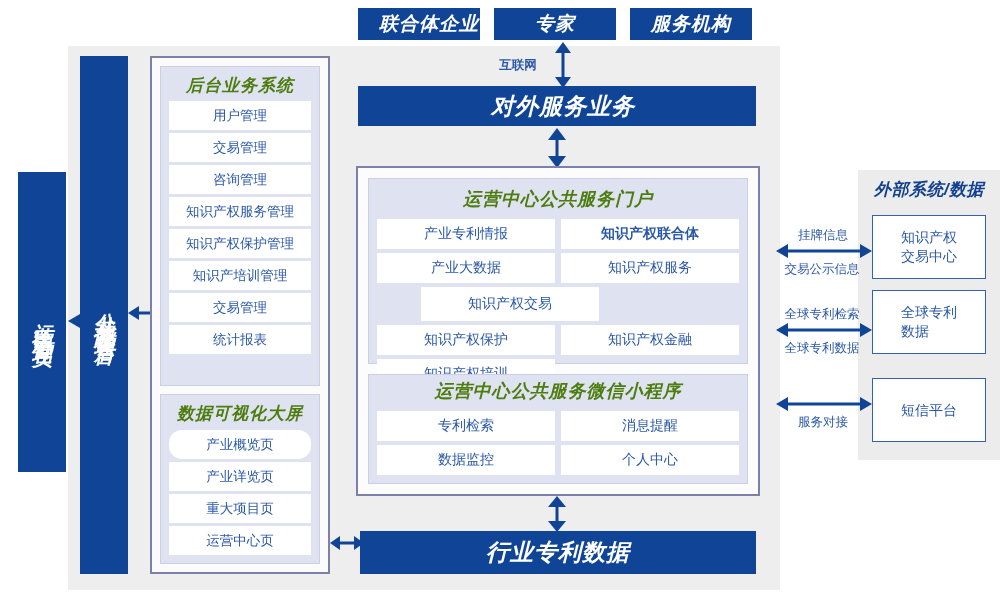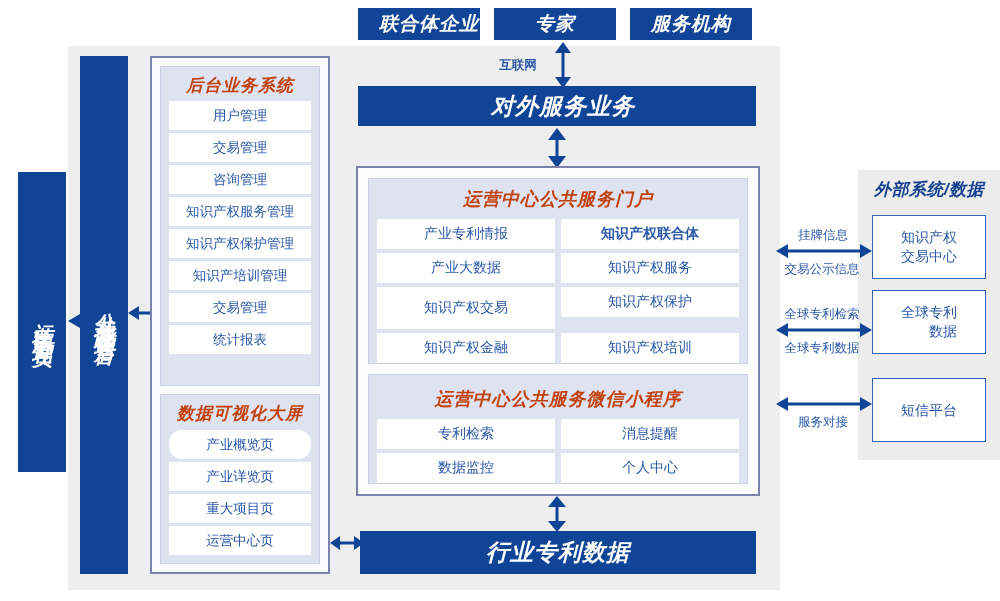--- a/index.html
+++ b/index.html
@@ -41,21 +41,21 @@
   
   .frame{background:#eeeeee;}
 
   
   .lav{
     background:#dfe3f1;
     border:1px solid #c9cfe6;
     box-sizing:border-box;
   }
   .lav-title{
-    color:#c2410c;font-weight:bold;font-style:italic;
+    color:#4d7c0f;font-weight:bold;font-style:italic;
     text-align:center;
     font-size:17px;
     letter-spacing:1px;
   }
   
   .cell{
     background:#ffffff;
     color:#2a58a8;
     display:flex;align-items:center;justify-content:center;
     font-size:13.5px;
@@ -77,21 +77,21 @@
     box-sizing:border-box;
   }
 
   
   .extpanel{background:#ececec;}
   .extbox{
     background:#ffffff;
     border:1.5px solid #2f62b0;
     color:#2a58a8;
     display:flex;align-items:center;justify-content:center;
-    text-align:right;
+    text-align:left;
     font-size:14px;line-height:1.35;
     box-sizing:border-box;
   }
   .ext-title{
     color:#13418f;font-weight:bold;font-style:italic;font-size:17px;
     text-align:center;letter-spacing:.5px;
   }
 
   
   .alabel{
@@ -179,29 +179,29 @@
 
   <div class="abs portalbox" style="left:356px;top:166px;width:404px;height:330px;"></div>
 
   <div class="abs lav" style="left:368px;top:178px;width:380px;height:186px;">
     <div class="lav-title" style="padding-top:8px;font-size:18px;">运营中心公共服务门户</div>
     <div style="padding:8px 8px 0 8px;display:flex;flex-wrap:wrap;gap:4px 6px;">
       <div class="cell big" style="width:178px;height:30px;">产业专利情报</div>
       <div class="cell big" style="width:178px;height:30px;font-weight:bold;">知识产权联合体</div>
       <div class="cell big" style="width:178px;height:30px;">产业大数据</div>
       <div class="cell big" style="width:178px;height:30px;">知识产权服务</div>
-      <div class="cell big" style="width:178px;height:42px;">知识产权交易</div>
+      <div class="cell big" style="width:178px;height:34px;margin-left:44px;">知识产权交易</div>
       <div class="cell big" style="width:178px;height:30px;">知识产权保护</div>
       <div class="cell big" style="width:178px;height:30px;">知识产权金融</div>
       <div class="cell big" style="width:178px;height:30px;">知识产权培训</div>
     </div>
   </div>
 
   <div class="abs lav" style="left:368px;top:374px;width:380px;height:110px;">
-    <div class="lav-title" style="padding-top:12px;font-size:18px;">运营中心公共服务微信小程序</div>
+    <div class="lav-title" style="padding-top:4px;font-size:18px;">运营中心公共服务微信小程序</div>
     <div style="padding:8px 8px 0 8px;display:flex;flex-wrap:wrap;gap:4px 6px;">
       <div class="cell big" style="width:178px;height:30px;">专利检索</div>
       <div class="cell big" style="width:178px;height:30px;">消息提醒</div>
       <div class="cell big" style="width:178px;height:30px;">数据监控</div>
       <div class="cell big" style="width:178px;height:30px;">个人中心</div>
     </div>
   </div>
 
   <svg class="arrow" style="left:542px;top:496px;" width="30" height="36">
     <line class="arrowline" x1="15" y1="8" x2="15" y2="28"></line>

